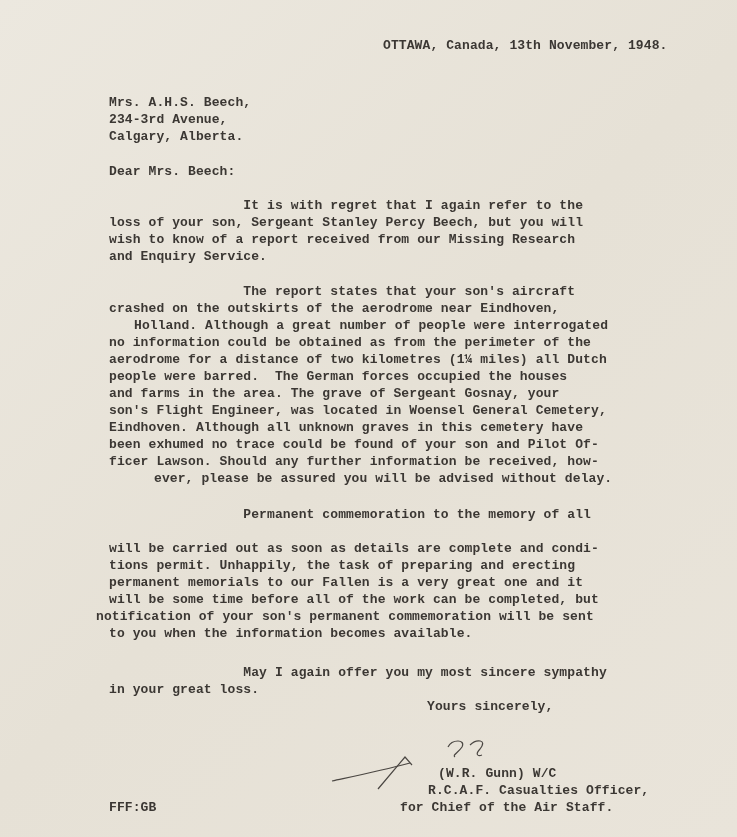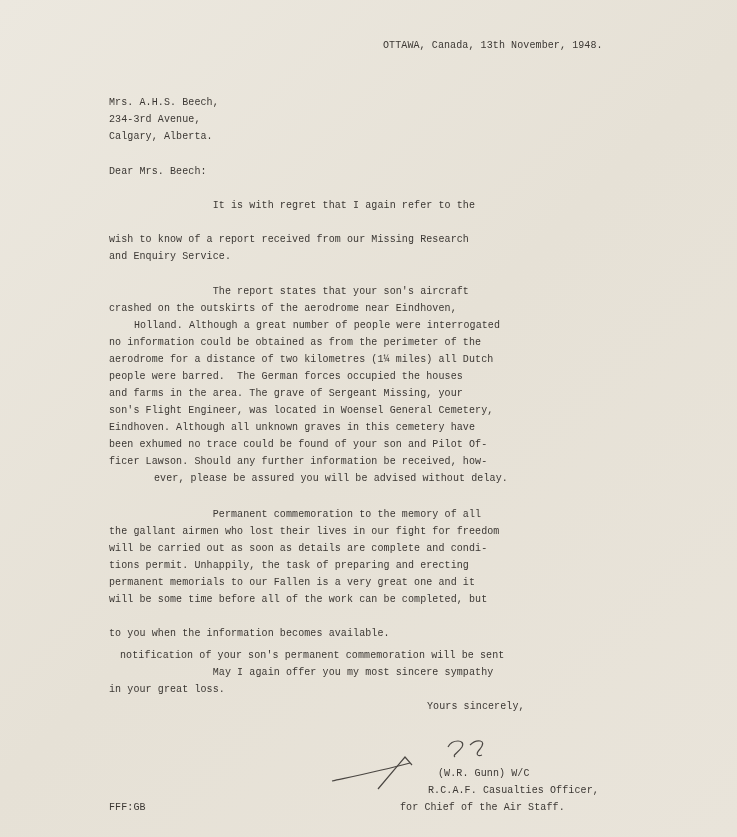--- a/index.html
+++ b/index.html
@@ -8,65 +8,65 @@
     background: #e9e4da;
     font-family: "Liberation Mono", "DejaVu Sans Mono", monospace;
     color: #3a3632;
   }
   .page {
     position: relative; width: 737px; height: 837px;
     background: linear-gradient(135deg, #ece8df 0%, #e6e1d6 50%, #e9e4da 100%);
   }
   .line {
     position: absolute;
-    font-size: 10px;
+    font-size: 13px;
     line-height: 17px;
     white-space: pre;
-    font-weight: normal;
+    font-weight: bold;
     letter-spacing: 0.1px;
     color: #3b3733;
   }
   .sig-svg { position: absolute; left: 330px; top: 735px; }
 </style>
 </head>
 <body>
 
 <div class="page">
   <div class="line" style="left:383px; top:37px;">OTTAWA, Canada, 13th November, 1948.</div>
 
   <div class="line" style="left:109px; top:94px;">Mrs. A.H.S. Beech,</div>
   <div class="line" style="left:109px; top:111px;">234-3rd Avenue,</div>
   <div class="line" style="left:109px; top:128px;">Calgary, Alberta.</div>
 
   <div class="line" style="left:109px; top:163px;">Dear Mrs. Beech:</div>
 
   <div class="line" style="left:109px; top:197px;">                 It is with regret that I again refer to the</div>
+  <div class="line" style="left:109px; top:214px;">loss of your son, Sergeant Stanley Percy Beech, but you will</div>
   <div class="line" style="left:109px; top:231px;">wish to know of a report received from our Missing Research</div>
   <div class="line" style="left:109px; top:248px;">and Enquiry Service.</div>
 
   <div class="line" style="left:109px; top:283px;">                 The report states that your son's aircraft</div>
   <div class="line" style="left:109px; top:300px;">crashed on the outskirts of the aerodrome near Eindhoven,</div>
   <div class="line" style="left:109px; top:317px;padding-left:25px;">Holland. Although a great number of people were interrogated</div>
   <div class="line" style="left:109px; top:334px;">no information could be obtained as from the perimeter of the</div>
   <div class="line" style="left:109px; top:351px;">aerodrome for a distance of two kilometres (1¼ miles) all Dutch</div>
   <div class="line" style="left:109px; top:368px;">people were barred.  The German forces occupied the houses</div>
-  <div class="line" style="left:109px; top:385px;">and farms in the area. The grave of Sergeant Missing, your</div>
+  <div class="line" style="left:109px; top:385px;">and farms in the area. The grave of Sergeant Gosnay, your</div>
   <div class="line" style="left:109px; top:402px;">son's Flight Engineer, was located in Woensel General Cemetery,</div>
   <div class="line" style="left:109px; top:436px;">been exhumed no trace could be found of your son and Pilot Of-</div>
   <div class="line" style="left:109px; top:419px;">Eindhoven. Although all unknown graves in this cemetery have</div>
   <div class="line" style="left:109px; top:453px;">ficer Lawson. Should any further information be received, how-</div>
   <div class="line" style="left:109px; top:470px;margin-left:45px;">ever, please be assured you will be advised without delay.</div>
 
   <div class="line" style="left:109px; top:506px;">                 Permanent commemoration to the memory of all</div>
-  <div class="line" style="left:109px; top:523px;">the gallant airmen who lost their lives in our fight for freedom</div>
   <div class="line" style="left:109px; top:557px;">tions permit. Unhappily, the task of preparing and erecting</div>
   <div class="line" style="left:109px; top:540px;">will be carried out as soon as details are complete and condi-</div>
   <div class="line" style="left:109px; top:574px;">permanent memorials to our Fallen is a very great one and it</div>
   <div class="line" style="left:109px; top:591px;">will be some time before all of the work can be completed, but</div>
-  <div class="line" style="left:120px; top:608px;margin-top:39px;">notification of your son's permanent commemoration will be sent</div>
+  <div class="line" style="left:96px; top:608px;">notification of your son's permanent commemoration will be sent</div>
   <div class="line" style="left:109px; top:625px;">to you when the information becomes available.</div>
 
   <div class="line" style="left:109px; top:664px;">                 May I again offer you my most sincere sympathy</div>
   <div class="line" style="left:109px; top:681px;">in your great loss.</div>
 
   <div class="line" style="left:427px; top:698px;">Yours sincerely,</div>
 
   <svg class="sig-svg" width="200" height="60" viewBox="0 0 200 60">
     <path d="M2 46 C 30 40, 50 36, 80 28" stroke="#4a4642" stroke-width="1.2" fill="none"></path>
     <path d="M48 54 L 75 22 L 82 30" stroke="#4a4642" stroke-width="1.2" fill="none"></path>

